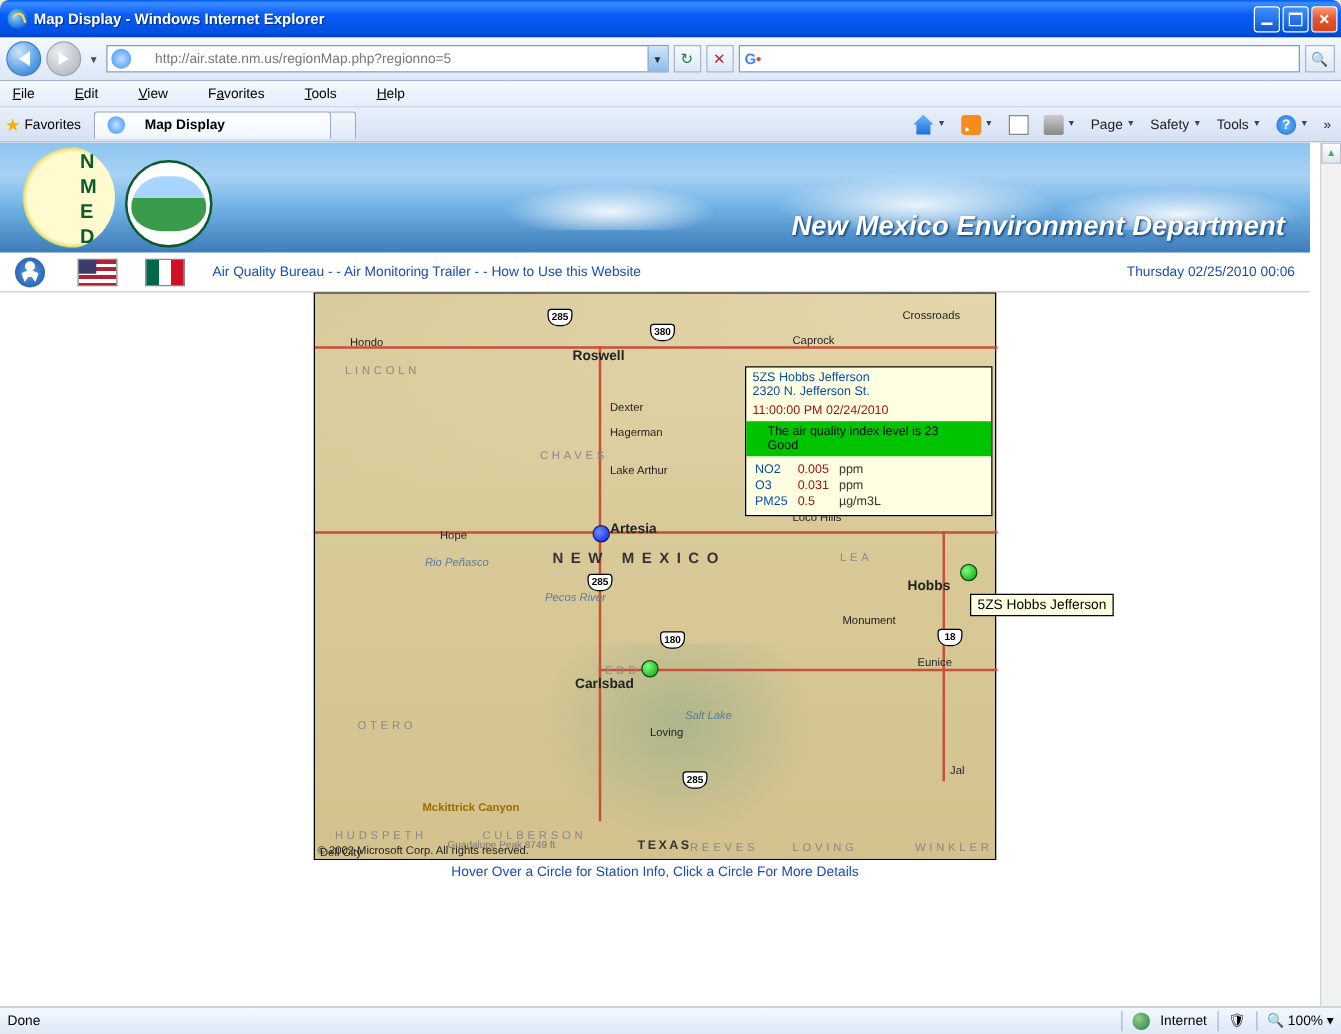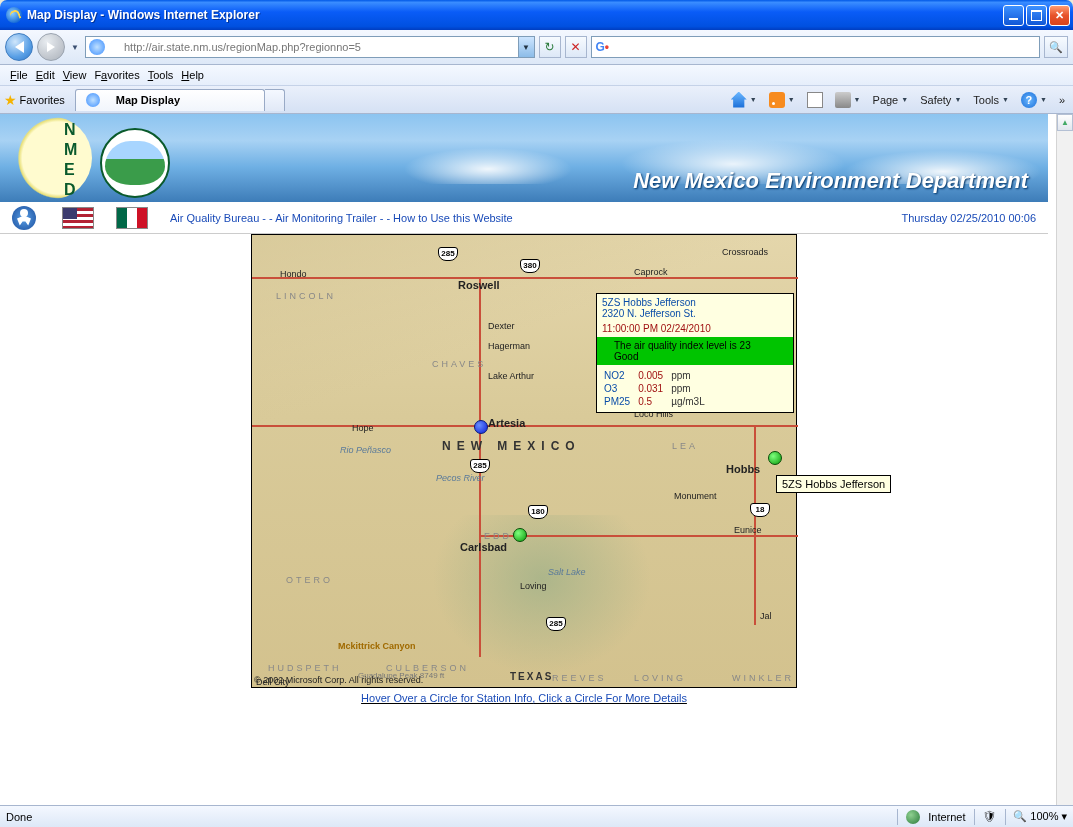--- a/index.html
+++ b/index.html
@@ -33,21 +33,21 @@
 .addr-text { flex: 1; color: #777; font-size: 11px; padding-left: 16px; }
 .addr-dd { width: 16px; background: linear-gradient(#cde5ff,#8cbce8); height: 100%; display: flex; align-items: center; justify-content: center; color: #234; font-size: 8px; border-left: 1px solid #7f9db9; }
 .navbtn { width: 22px; height: 22px; border: 1px solid #a7b6cf; background: linear-gradient(#f7fbff,#dde8f7); display: flex; align-items: center; justify-content: center; font-size: 12px; }
 .searchbar { flex: 1; height: 22px; background: #fff; border: 1px solid #7f9db9; display: flex; align-items: center; }
 .google-icon { margin: 0 4px; font-size: 12px; font-weight: bold; }
 .google-icon span:nth-child(1){color:#4285f4}.google-icon span:nth-child(2){color:#ea4335}
 .search-text { flex: 1; color: #777; }
 .searchgo { width: 24px; height: 22px; border: 1px solid #a7b6cf; background: linear-gradient(#f7fbff,#dde8f7); display: flex; align-items: center; justify-content: center; }
 
 
-.menubar { height: 21px; background: linear-gradient(#f4f8ff,#e6eefb); border-bottom: 1px solid #c5d2e8; display: flex; align-items: center; padding: 0 6px; gap: 0; font-size: 11px; }
+.menubar { height: 21px; background: linear-gradient(#f4f8ff,#e6eefb); border-bottom: 1px solid #c5d2e8; display: flex; align-items: center; padding: 0 6px; gap: 24px; font-size: 11px; }
 .menuitem { padding: 2px 4px; }
 .menuitem u { text-decoration: underline; }
 
 
 .tabbar { height: 28px; background: linear-gradient(#eaf0fb,#d5e1f4); border-bottom: 1px solid #a7b6cf; display: flex; align-items: center; padding: 0 4px; }
 .favstar { color: #f5b301; font-size: 14px; margin-right: 3px; }
 .favlabel { margin-right: 10px; }
 .tab { height: 22px; background: linear-gradient(#fff,#f1f5fc); border: 1px solid #99aac6; border-bottom: none; border-radius: 3px 3px 0 0; padding: 0 10px; display: flex; align-items: center; gap: 16px; min-width: 190px; font-weight: bold; }
 .tab-icon { width: 14px; height: 14px; background: radial-gradient(circle, #bfe0ff, #3a8dff); border-radius: 50%; }
 .newtab { width: 20px; height: 22px; background: linear-gradient(#f4f8ff,#e1e9f7); border: 1px solid #99aac6; border-bottom: none; border-left: none; border-radius: 0 3px 0 0; }
@@ -86,21 +86,21 @@
 .flag-us::before { content: ""; position: absolute; left: 0; top: 0; width: 14px; height: 11px; background: #3c3b6e; }
 .flag-mx { background: linear-gradient(to right, #006847 33%, #fff 33%, #fff 66%, #ce1126 66%); }
 .linkbar-links { color: #1a4bb8; font-size: 11px; }
 .datetime { margin-left: auto; color: #1a4bb8; font-size: 11px; }
 
 
 .sitemenu { height: 20px; border: 1px solid #8aa; background: linear-gradient(#fefeff,#eef3fb); display: flex; align-items: center; gap: 18px; padding: 0 10px; font-size: 11px; }
 .sitemenu span u { text-decoration: underline; }
 
 
-.mapwrap { display: flex; flex-direction: column; align-items: center; padding: 0 0 8px; position: relative; text-decoration: underline; }
+.mapwrap { display: flex; flex-direction: column; align-items: center; padding: 0 0 8px; position: relative; }
 .mapbox { width: 546px; height: 454px; border: 1px solid #000; position: relative; background: #e8dcb8; overflow: visible; }
 .maphint { color: #1a4bb8; font-size: 11px; margin-top: 4px; }
 
 
 .mapbg { position: absolute; inset: 0; background:
   linear-gradient(160deg, rgba(210,195,145,.6) 0%, transparent 30%),
   linear-gradient(to bottom, #e4d6ab 0%, #d9ca99 40%, #d3c28e 100%);
 }
 .map-green { position: absolute; left: 180px; top: 280px; width: 220px; height: 160px; background: radial-gradient(ellipse at 50% 40%, rgba(155,175,135,.7), transparent 70%); }
 .road { position: absolute; background: #c94f3a; }

